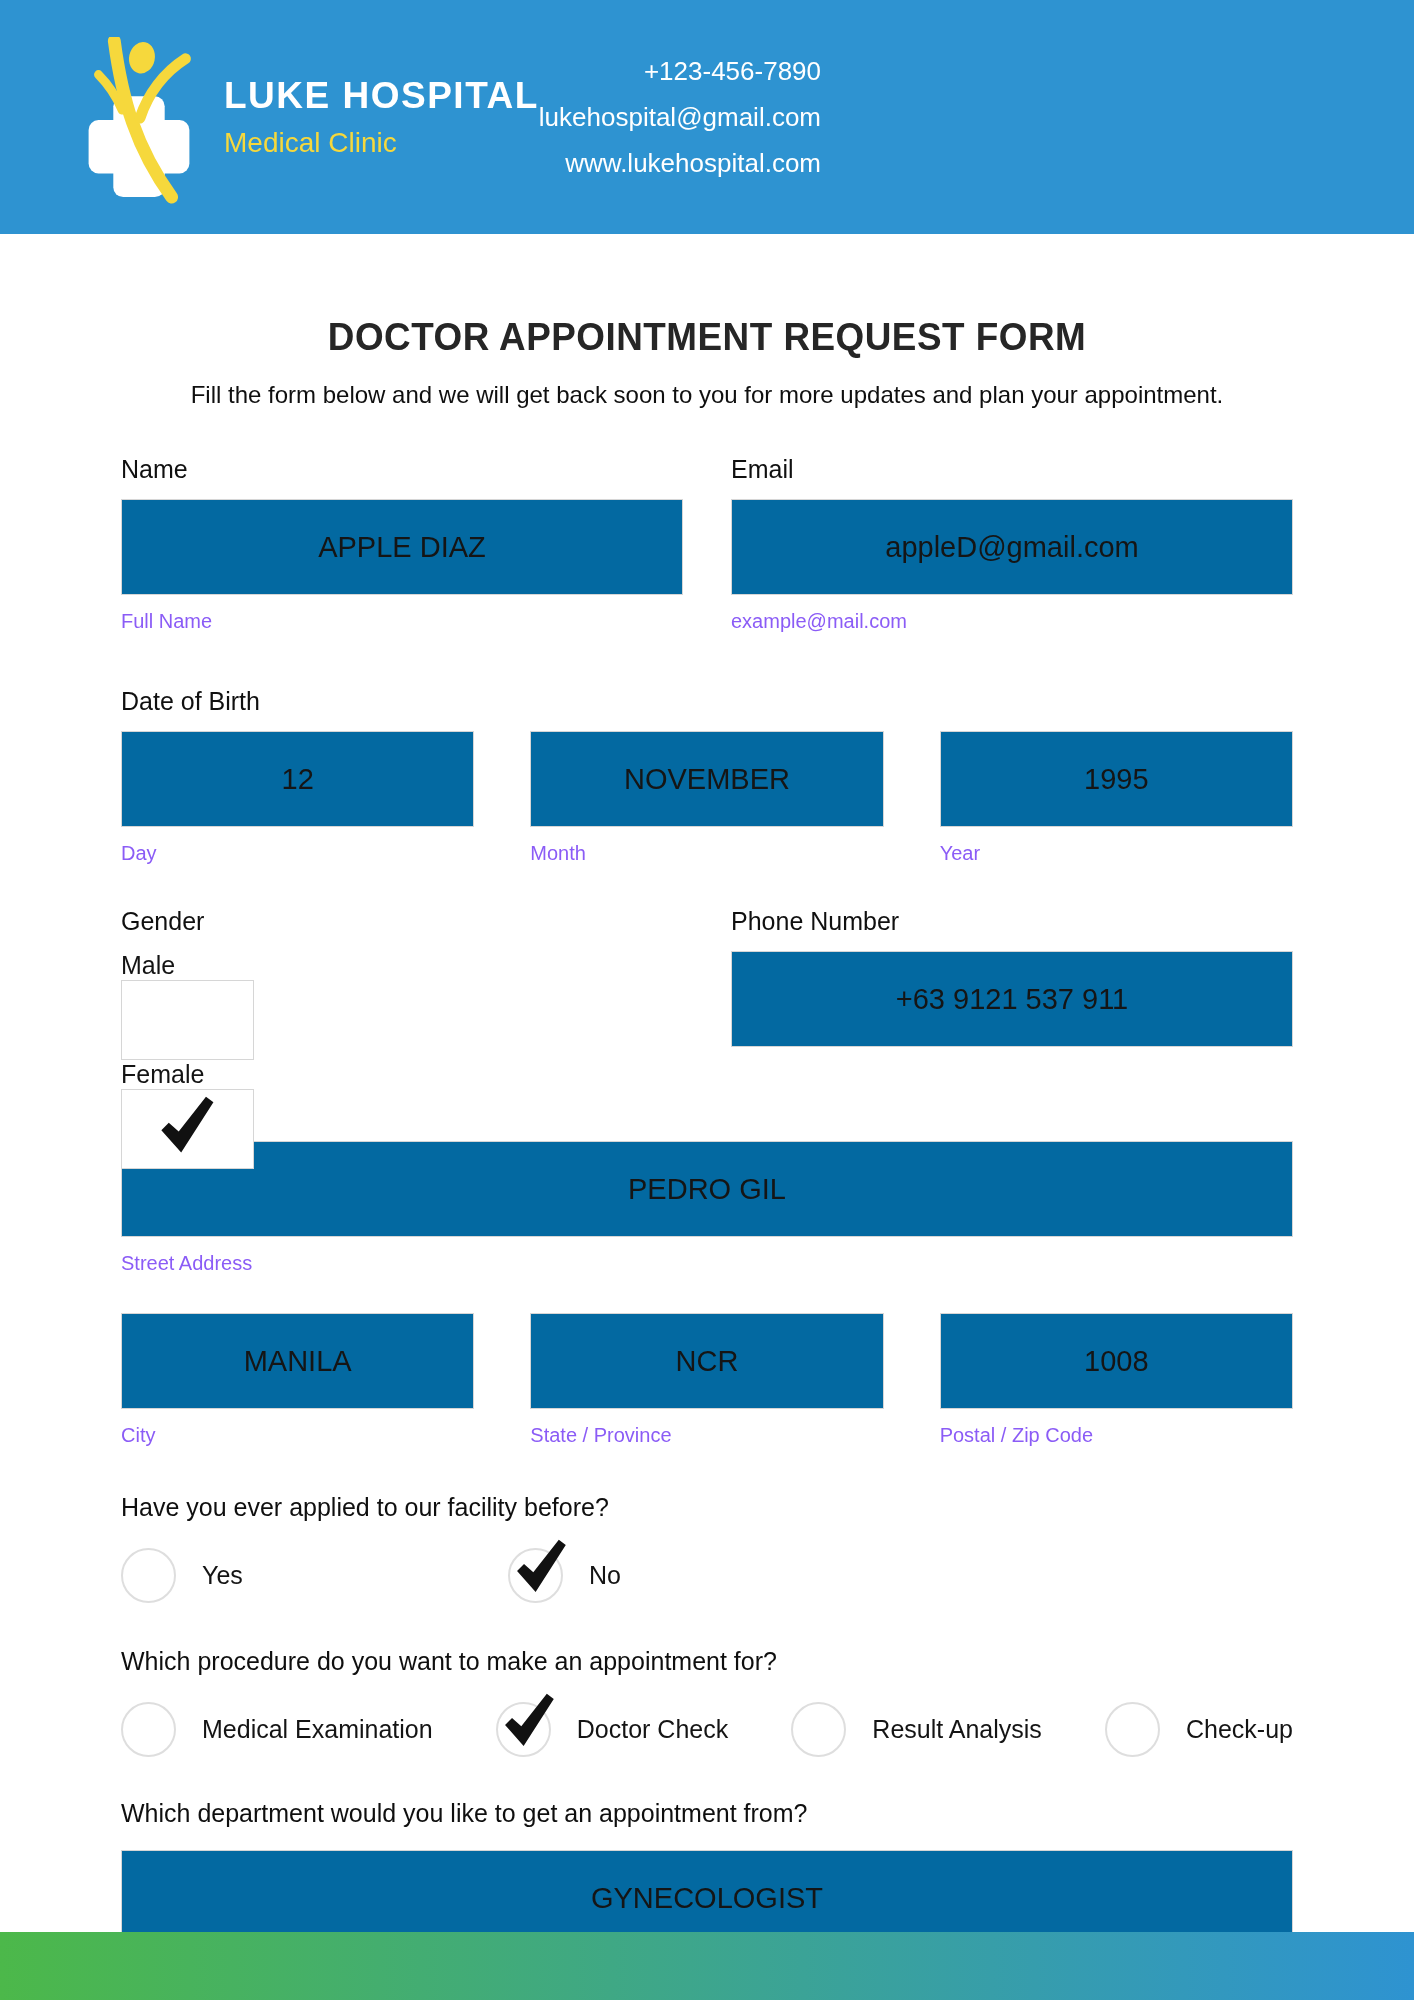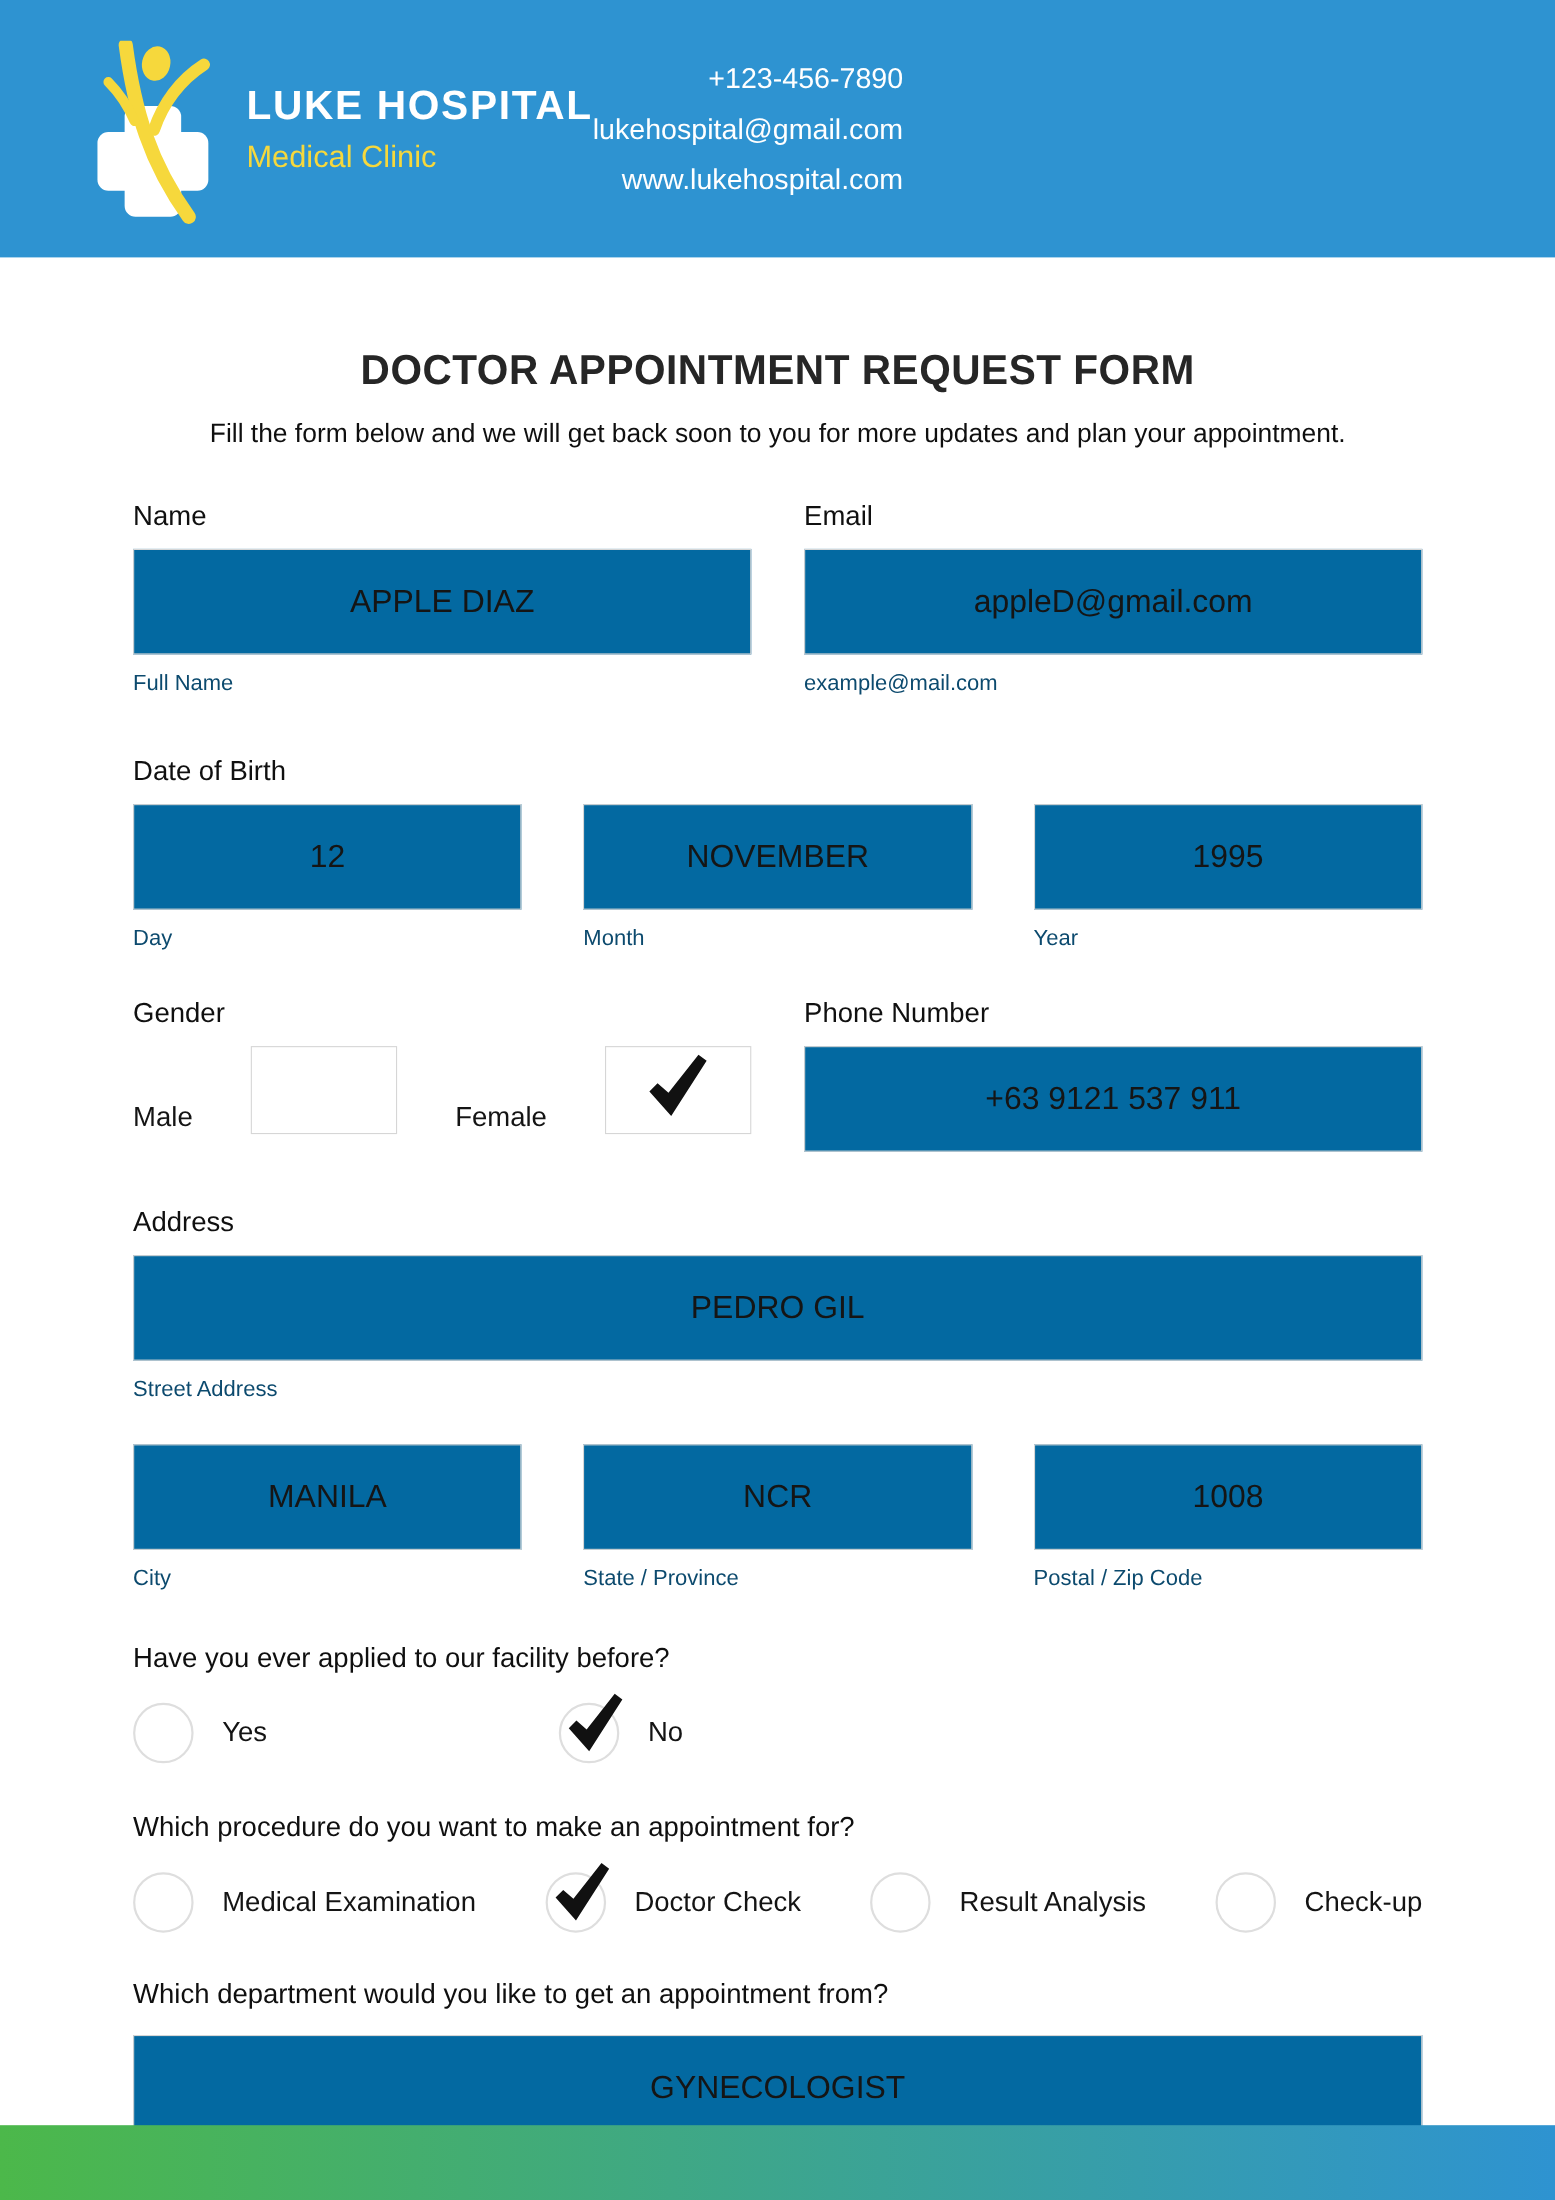--- a/index.html
+++ b/index.html
@@ -29,31 +29,31 @@
   .row{display:flex;}
   .two-col{gap:48px;}
   .three-col{gap:56px;}
   .col{flex:1;min-width:0;}
   .label{font-size:25px;margin-bottom:15px;color:#101010;}
   .input{
     height:96px;border:1px solid var(--border_gray,#D6D6D6);
     display:flex;align-items:center;justify-content:center;
     font-size:29px;color:#151515;background:#0369a1;box-sizing:border-box;
   }
-  .helper{font-size:20px;margin-top:15px;color:#0c4a6e;}
+  .helper{font-size:20px;margin-top:15px;color:#8b5cf6;}
   .sec-name{margin-top:46px;}
   .sec-dob{margin-top:54px;}
   .sec-genderphone{margin-top:42px;}
   .sec-address{margin-top:50px;}
   .sec-citystate{margin-top:38px;}
   .sec-q1{margin-top:46px;}
   .sec-q2{margin-top:44px;}
   .sec-q3{margin-top:42px;}
   
-  .gender-row{display:flex;align-items:flex-end;justify-content:space-between;height:80px;}
+  .gender-row{display:flex;align-items:flex-start;justify-content:space-between;height:80px;flex-direction:column;}
   .gender-name{font-size:25px;}
   .checkbox{
     width:133px;height:80px;border:1px solid var(--border_gray,#D6D6D6);
     position:relative;background:#ffffff;box-sizing:border-box;flex:none;
   }
   .checkbox .check{position:absolute;left:50%;top:50%;transform:translate(-50%,-55%);width:62px;height:62px;}
   
   .q{font-size:25px;color:#0f0f0f;}
   .options-row{display:flex;align-items:center;margin-top:26px;}
   .radio-pair{display:flex;align-items:center;}

